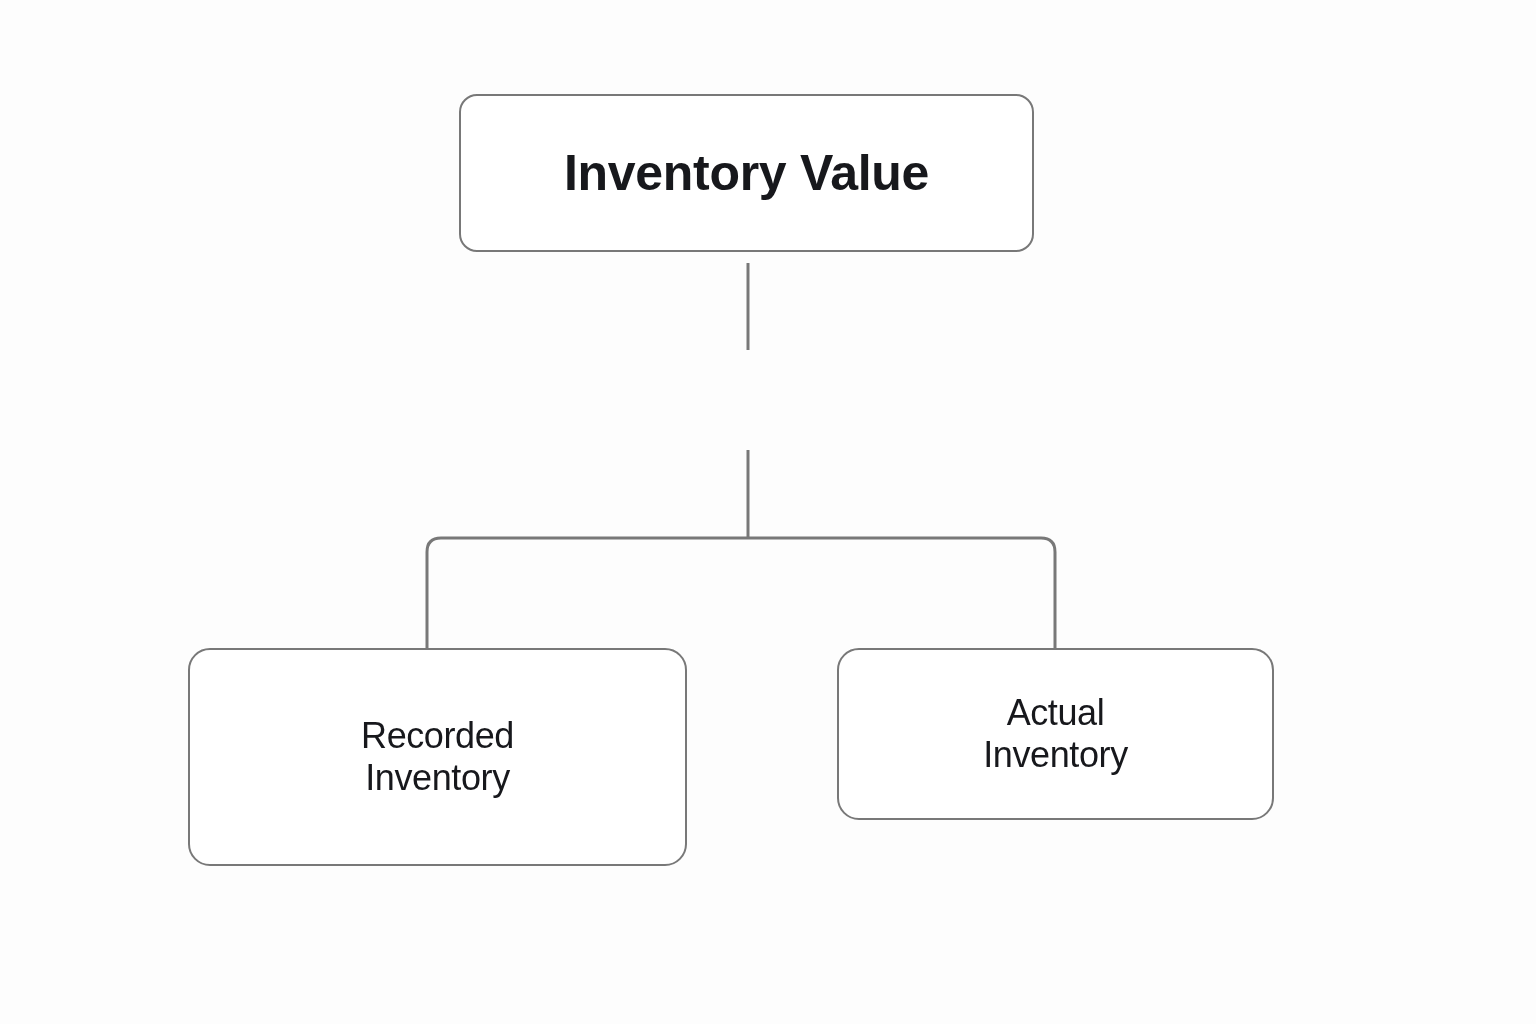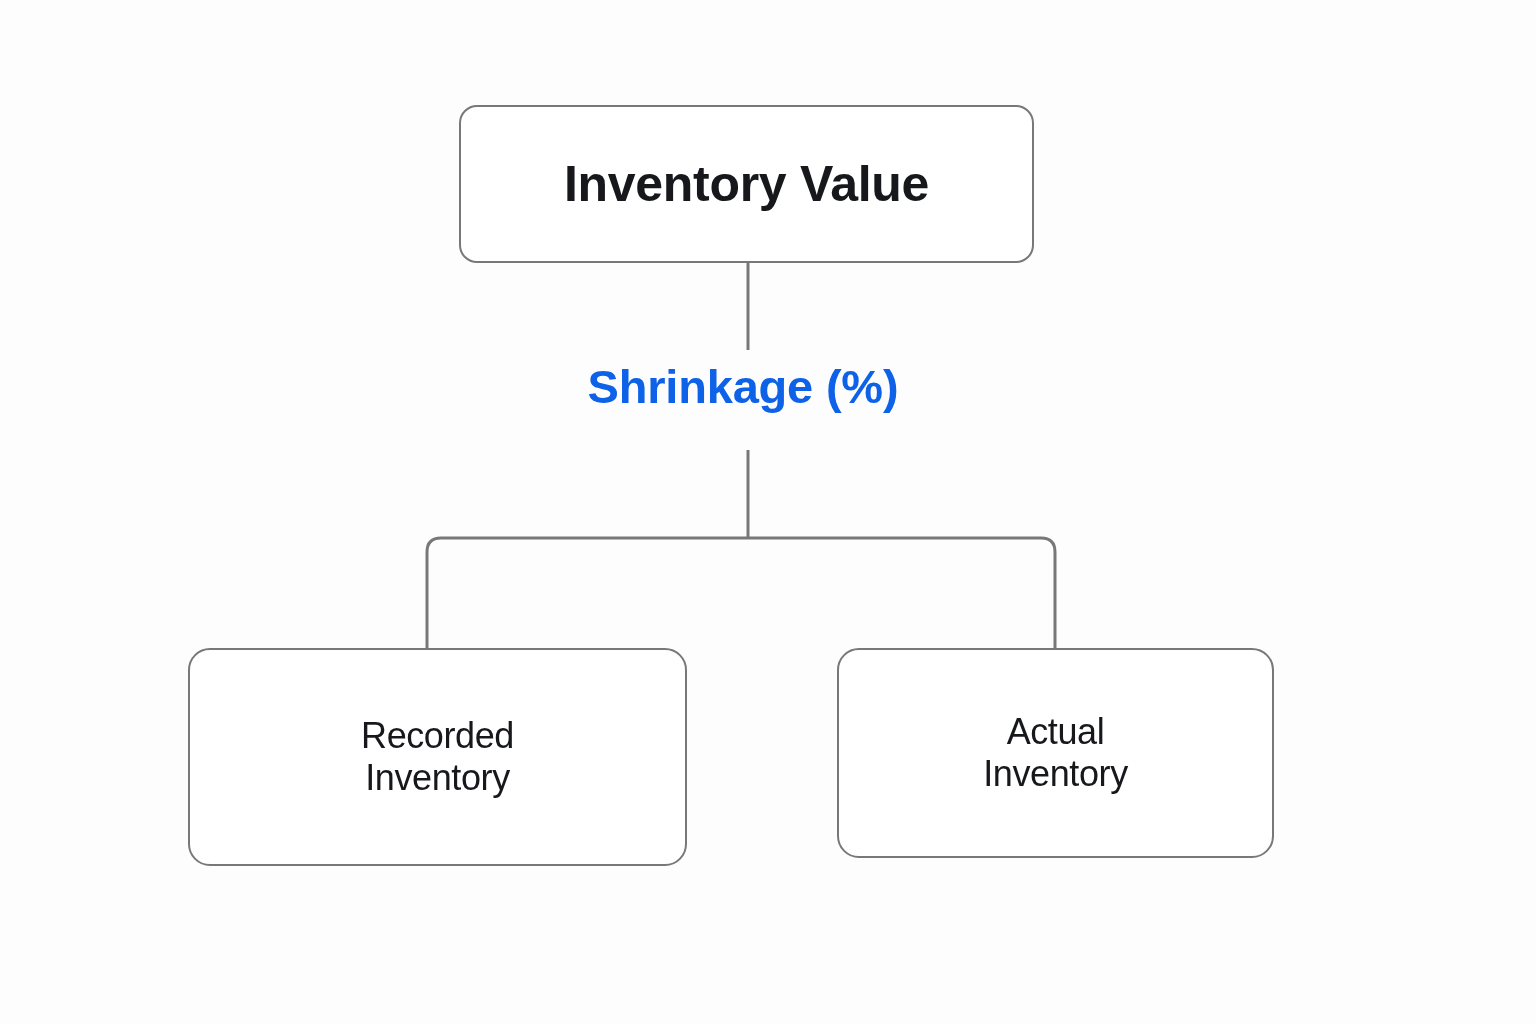--- a/index.html
+++ b/index.html
@@ -47,42 +47,42 @@
 
   .node-label {
     display: block;
     line-height: 1.18;
     white-space: pre-line;
     padding: 0 10px;
   }
 
   #node-root {
     left: 459px;
-    top: 105px;
+    top: 94px;
     width: 575px;
     height: 158px;
   }
   #node-root .node-label {
     font-size: 50px;
     font-weight: 700;
     letter-spacing: -0.3px;
   }
 
   #node-recorded {
     left: 188px;
     top: 648px;
     width: 499px;
     height: 218px;
     border-radius: 22px;
   }
   #node-actual {
     left: 837px;
     top: 648px;
     width: 437px;
-    height: 210px;
+    height: 172px;
     border-radius: 22px;
   }
   #node-recorded .node-label,
   #node-actual .node-label {
     font-size: 36px;
     font-weight: 400;
     letter-spacing: -0.4px;
   }
 
   
@@ -112,21 +112,20 @@
 
     <path d="M 748 538 L 441 538 Q 427 538 427 552 L 427 648" fill="none" stroke="#787878" stroke-width="3" stroke-linecap="butt"></path>
 
     <path d="M 748 538 L 1041 538 Q 1055 538 1055 552 L 1055 648" fill="none" stroke="#787878" stroke-width="3" stroke-linecap="butt"></path>
   </svg>
 
   <div id="node-root" class="node">
     <span class="node-label">Inventory Value</span>
   </div>
 
-  <div id="edge-label-shrinkage">Shrinkage (%)</div>
 
   <div id="node-recorded" class="node">
     <span class="node-label">Recorded
 Inventory</span>
   </div>
 
   <div id="node-actual" class="node">
     <span class="node-label">Actual
 Inventory</span>
   </div>

